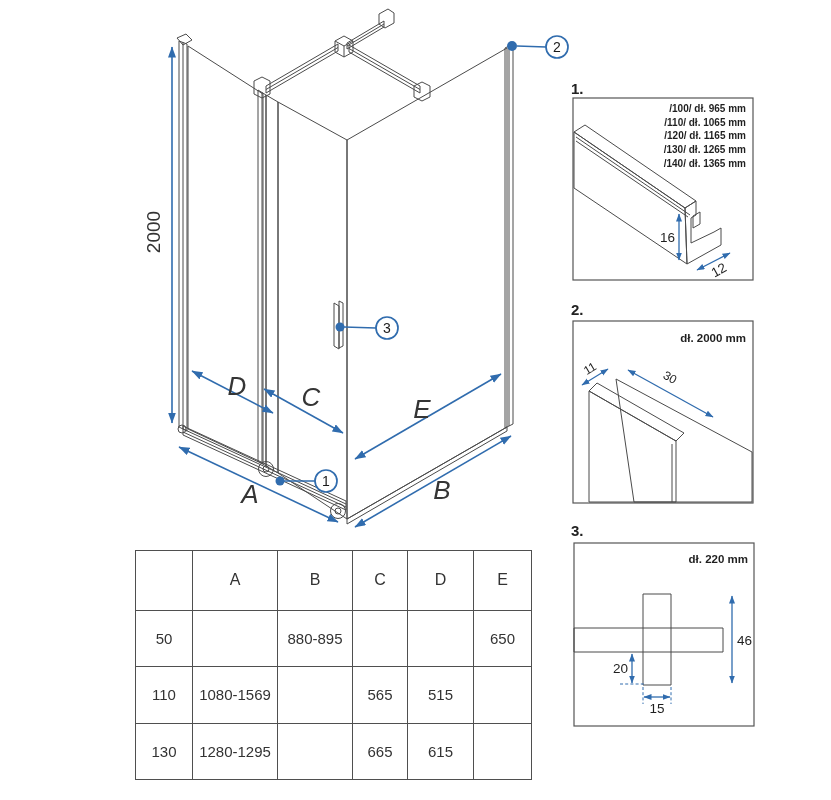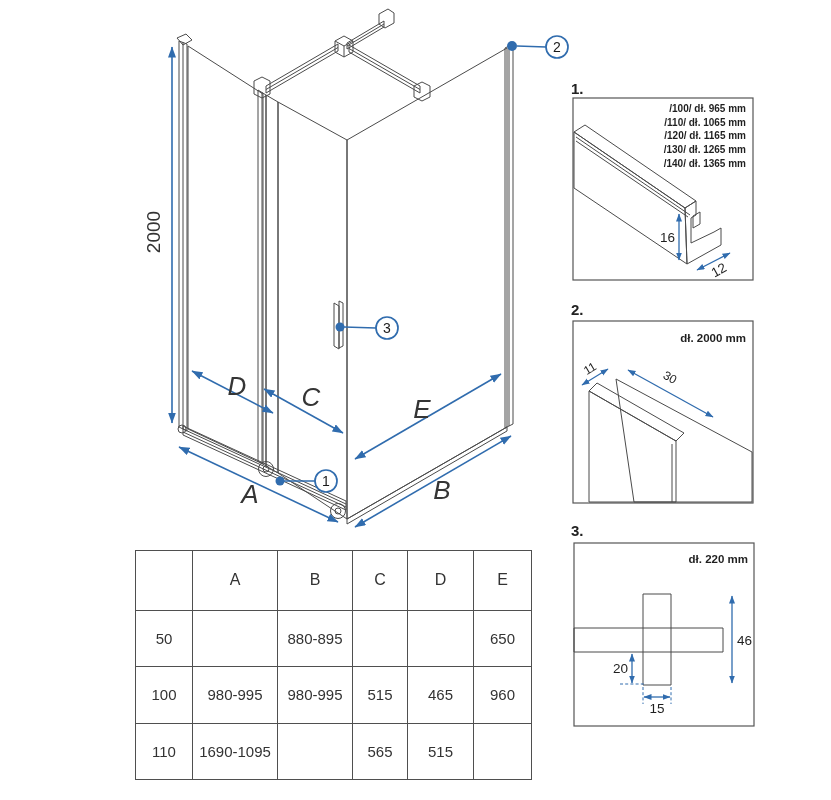--- a/index.html
+++ b/index.html
@@ -245,29 +245,29 @@
   </tr>
   <tr>
     <td>50</td>
     <td></td>
     <td>880-895</td>
     <td></td>
     <td></td>
     <td>650</td>
   </tr>
   <tr>
-    <td>100</td>
-    <td>980-995</td>
-    <td>980-995</td>
-    <td>515</td>
-    <td>465</td>
-    <td>960</td>
-  </tr>
-  <tr>
     <td>110</td>
-    <td>1690-1095</td>
+    <td>1080-1569</td>
     <td></td>
     <td>565</td>
     <td>515</td>
     <td></td>
   </tr>
+  <tr>
+    <td>130</td>
+    <td>1280-1295</td>
+    <td></td>
+    <td>665</td>
+    <td>615</td>
+    <td></td>
+  </tr>
 </tbody>
   </table>
 
 </body></html>

